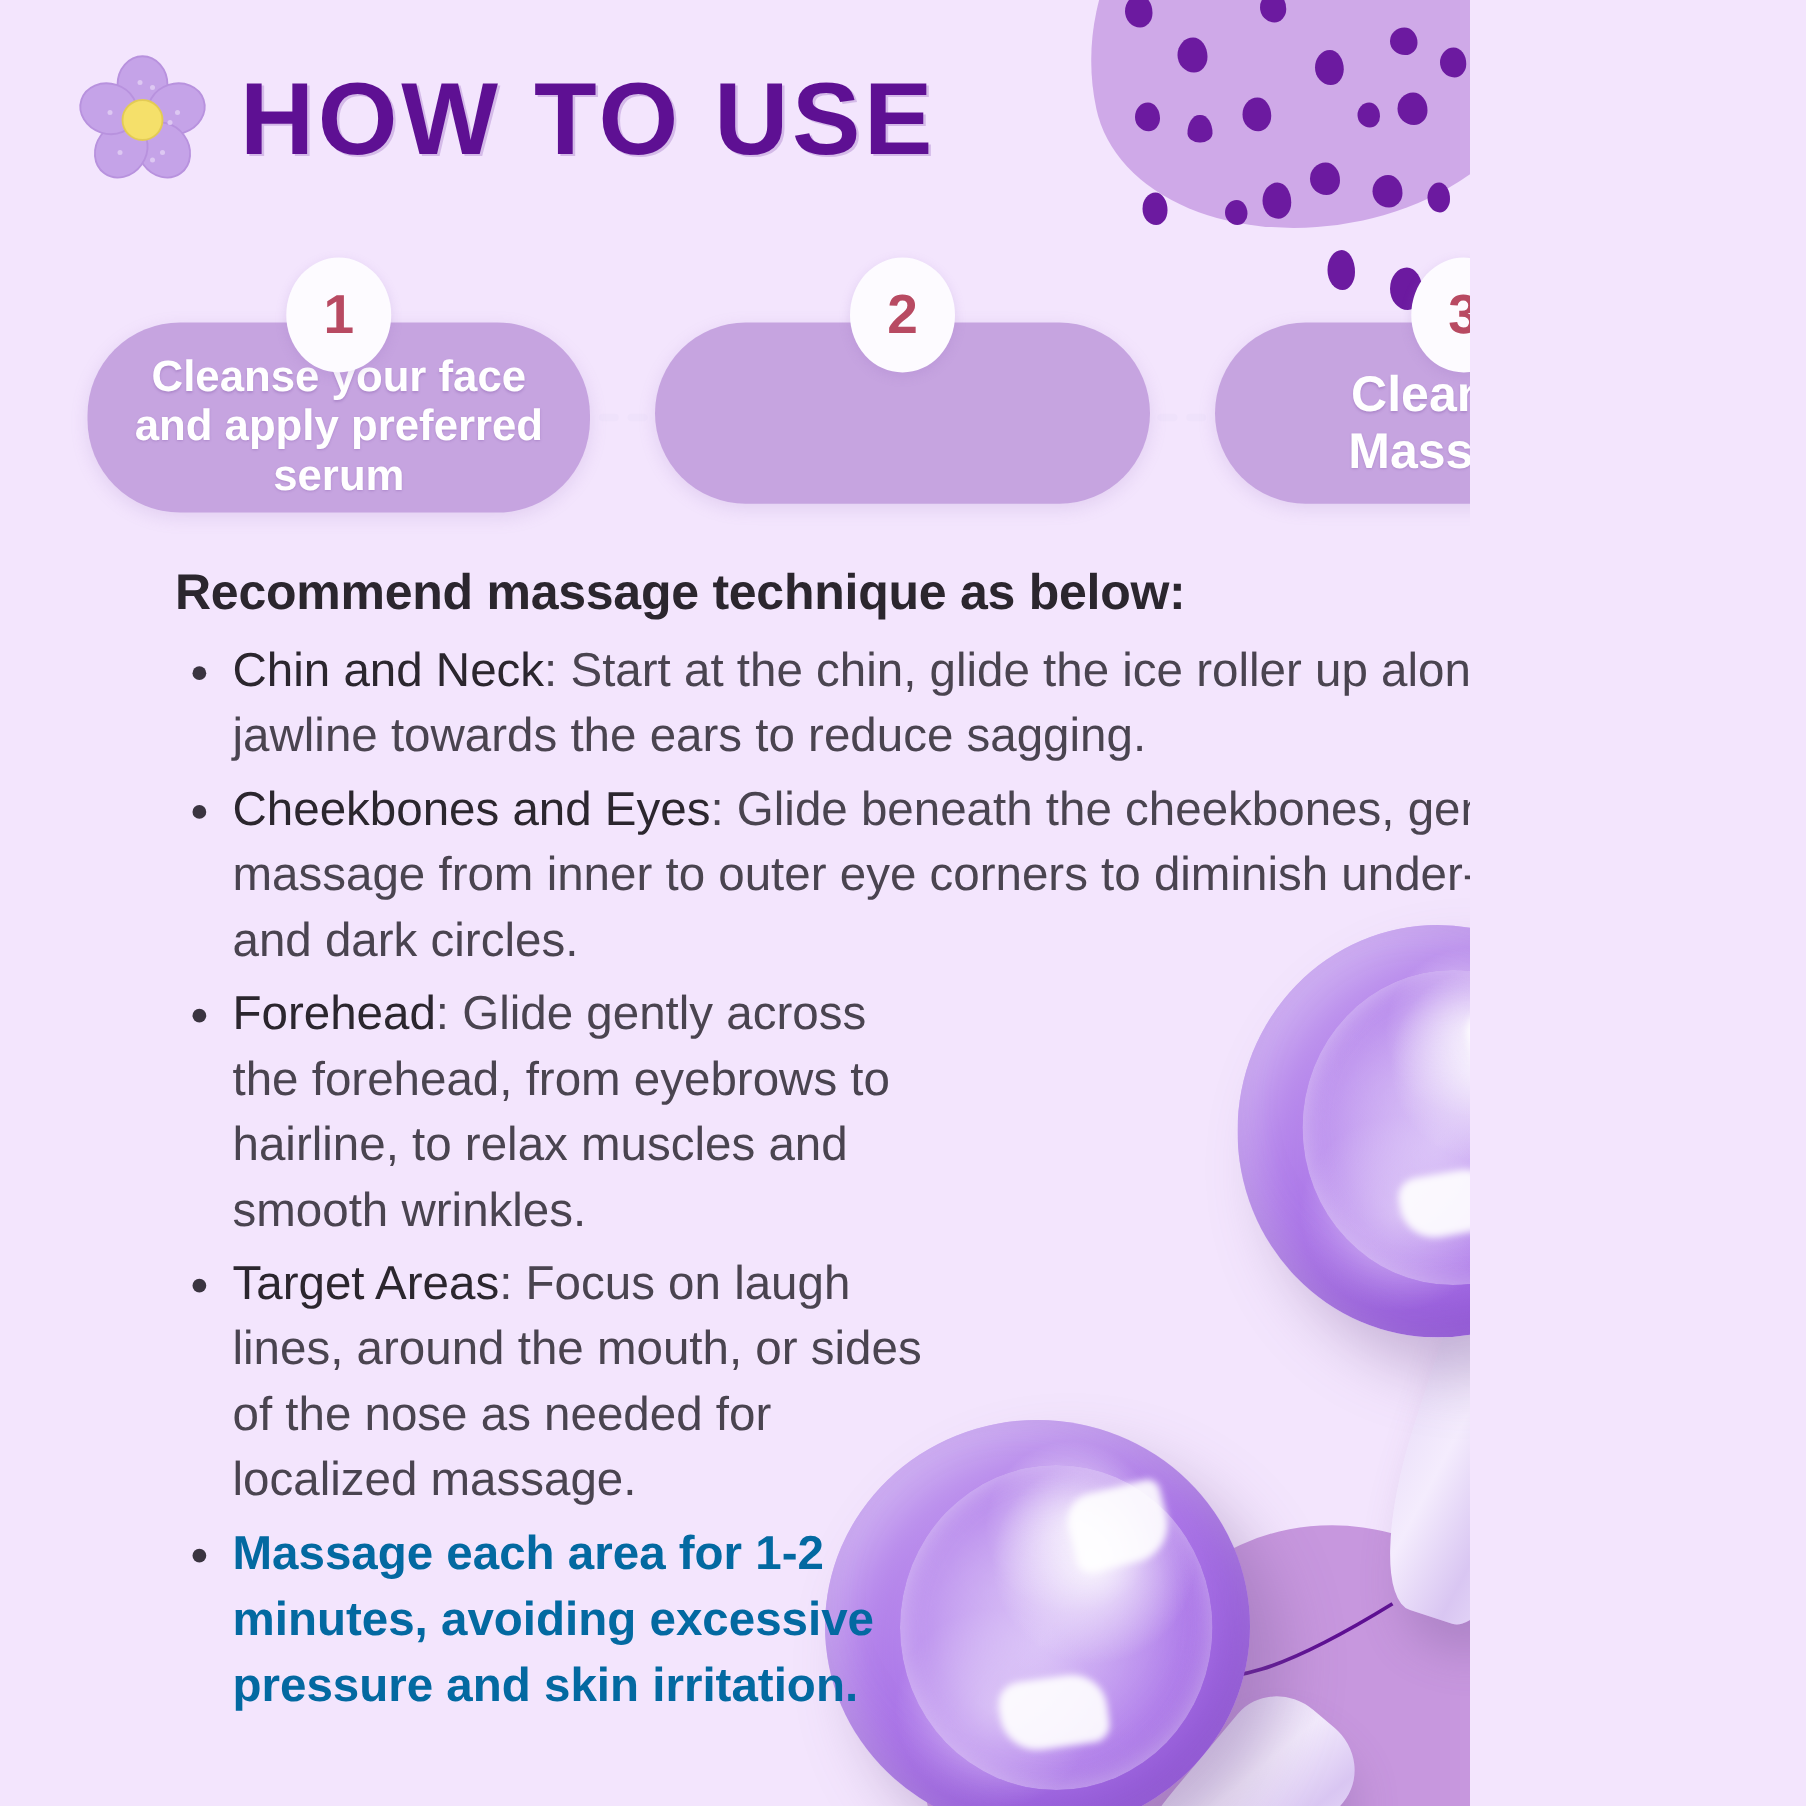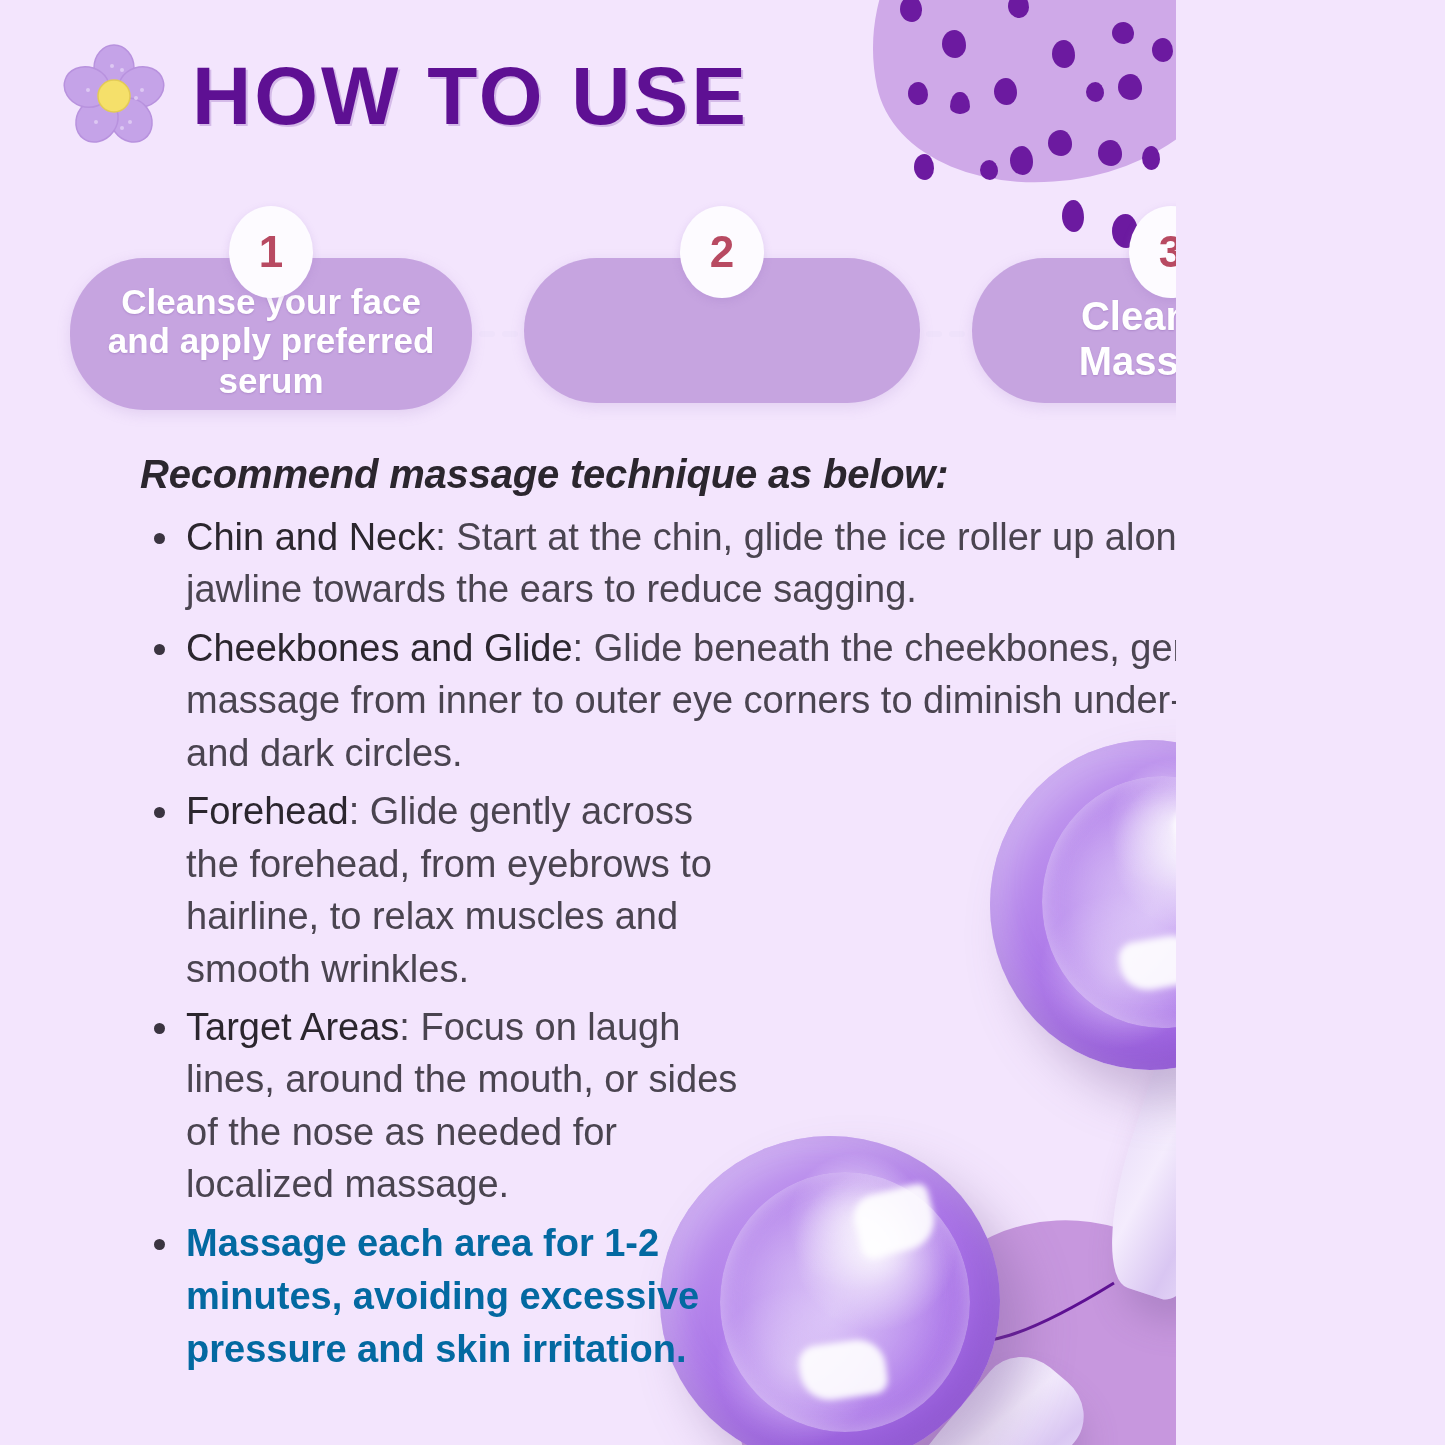--- a/index.html
+++ b/index.html
@@ -82,21 +82,21 @@
     display:flex;align-items:center;justify-content:center;
     font-size:44px;font-weight:bold;color:#b84a62;
     box-shadow:0 3px 9px rgba(150,110,190,.20);
   }
   .connector{width:52px;height:152px;display:flex;align-items:center;justify-content:center;gap:7px;}
   .connector i{display:block;width:16px;height:6px;background:#efe2fb;border-radius:3px;}
 
   
   .body-wrap{position:absolute;top:452px;left:140px;width:1200px;z-index:5;}
   .lead{
-    font-size:40px;font-weight:bold;color:#2b262e;margin:0 0 14px 0;letter-spacing:-.2px;font-style:italic;
+    font-size:40px;font-weight:bold;color:#2b262e;margin:0 0 14px 0;letter-spacing:-.2px;
   }
   ul.tips{list-style:none;margin:0;padding:0;}
   ul.tips li{
     position:relative;
     padding-left:46px;
     margin-bottom:6px;
     font-size:38px;
     line-height:1.38;
     color:#4a4450;
     font-weight:300;
@@ -236,21 +236,21 @@
 
   </div>
 
   <div class="body-wrap">
     <p class="lead">Recommend massage technique as below:</p>
     <ul class="tips">
       <li>
         <span class="term">Chin and Neck</span><span>: Start at the chin, glide the ice roller up along the jawline towards the ears to reduce sagging.</span>
       </li>
       <li>
-        <span class="term">Cheekbones and Glide</span><span>: Glide beneath the cheekbones, gently massage from inner to outer eye corners to diminish under-eye bags and dark circles.</span>
+        <span class="term">Cheekbones and Eyes</span><span>: Glide beneath the cheekbones, gently massage from inner to outer eye corners to diminish under-eye bags and dark circles.</span>
       </li>
       <li class="narrow">
         <span class="term">Forehead</span><span>: Glide gently across the forehead, from eyebrows to hairline, to relax muscles and smooth wrinkles.</span>
       </li>
       <li class="narrow">
         <span class="term">Target Areas</span><span>: Focus on laugh lines, around the mouth, or sides of the nose as needed for localized massage.</span>
       </li>
       <li class="bold-all">
         <span>Massage each area for 1-2 minutes, avoiding excessive pressure and skin irritation.</span>
       </li>

